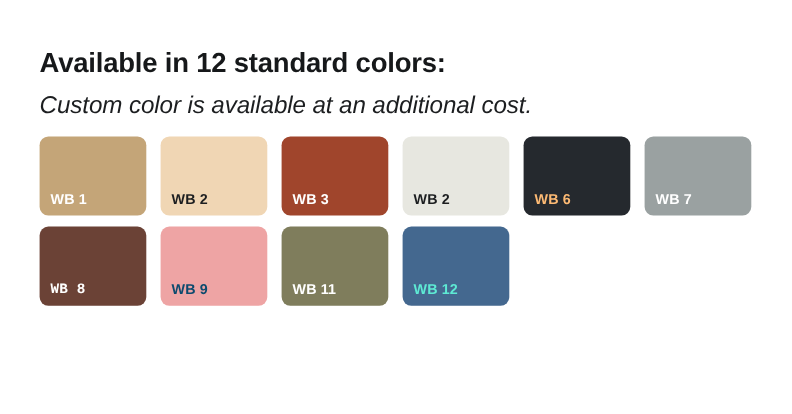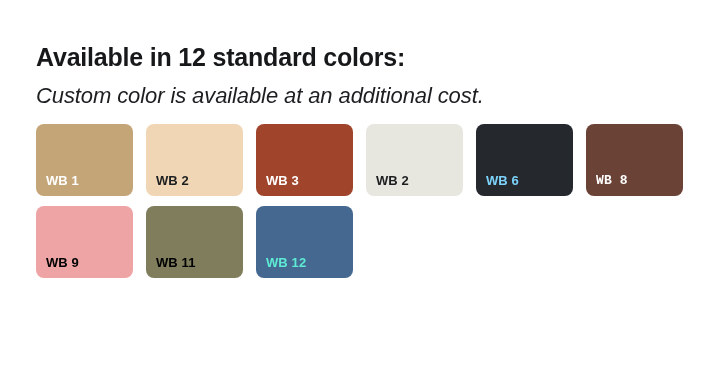--- a/index.html
+++ b/index.html
@@ -90,29 +90,32 @@
       <div class="swatch" style="background: rgb(240, 214, 180);">
         <span class="swatch-label" style="color: rgb(28, 30, 32); text-align: right;">WB 2</span>
       </div>
       <div class="swatch" style="background: rgb(160, 69, 44);">
         <span class="swatch-label" style="color: rgb(255, 255, 255); margin-top: 10px;">WB 3</span>
       </div>
       <div class="swatch" style="background: rgb(231, 231, 224);">
         <span class="swatch-label" style="color: rgb(28, 30, 32);">WB 2</span>
       </div>
       <div class="swatch" style="background: rgb(37, 41, 46);">
-        <span class="swatch-label" style="color: #7dd3fc;">WB 6</span>
+        <span class="swatch-label" style="color: #fdba74;">WB 6</span>
+      </div>
+      <div class="swatch" style="background: rgb(154, 161, 161);">
+        <span class="swatch-label" style="color: rgb(255, 255, 255);">WB 7</span>
       </div>
       <div class="swatch" style="background: rgb(107, 66, 54); font-family: Liberation Mono, monospace;">
         <span class="swatch-label" style="color: rgb(255, 255, 255);">WB 8</span>
       </div>
       <div class="swatch" style="background: rgb(238, 164, 164);">
-        <span class="swatch-label" style="color: #000000;">WB 9</span>
+        <span class="swatch-label" style="color: #0c4a6e;">WB 9</span>
       </div>
       <div class="swatch" style="background: rgb(127, 125, 92);">
-        <span class="swatch-label" style="color: #000000;">WB 11</span>
+        <span class="swatch-label" style="color: #ffffff;">WB 11</span>
       </div>
       <div class="swatch" style="background: rgb(68, 104, 143);">
         <span class="swatch-label" style="color: #5eead4;">WB 12</span>
       </div>
     </div>
 
 </div>
 
 </body></html>

